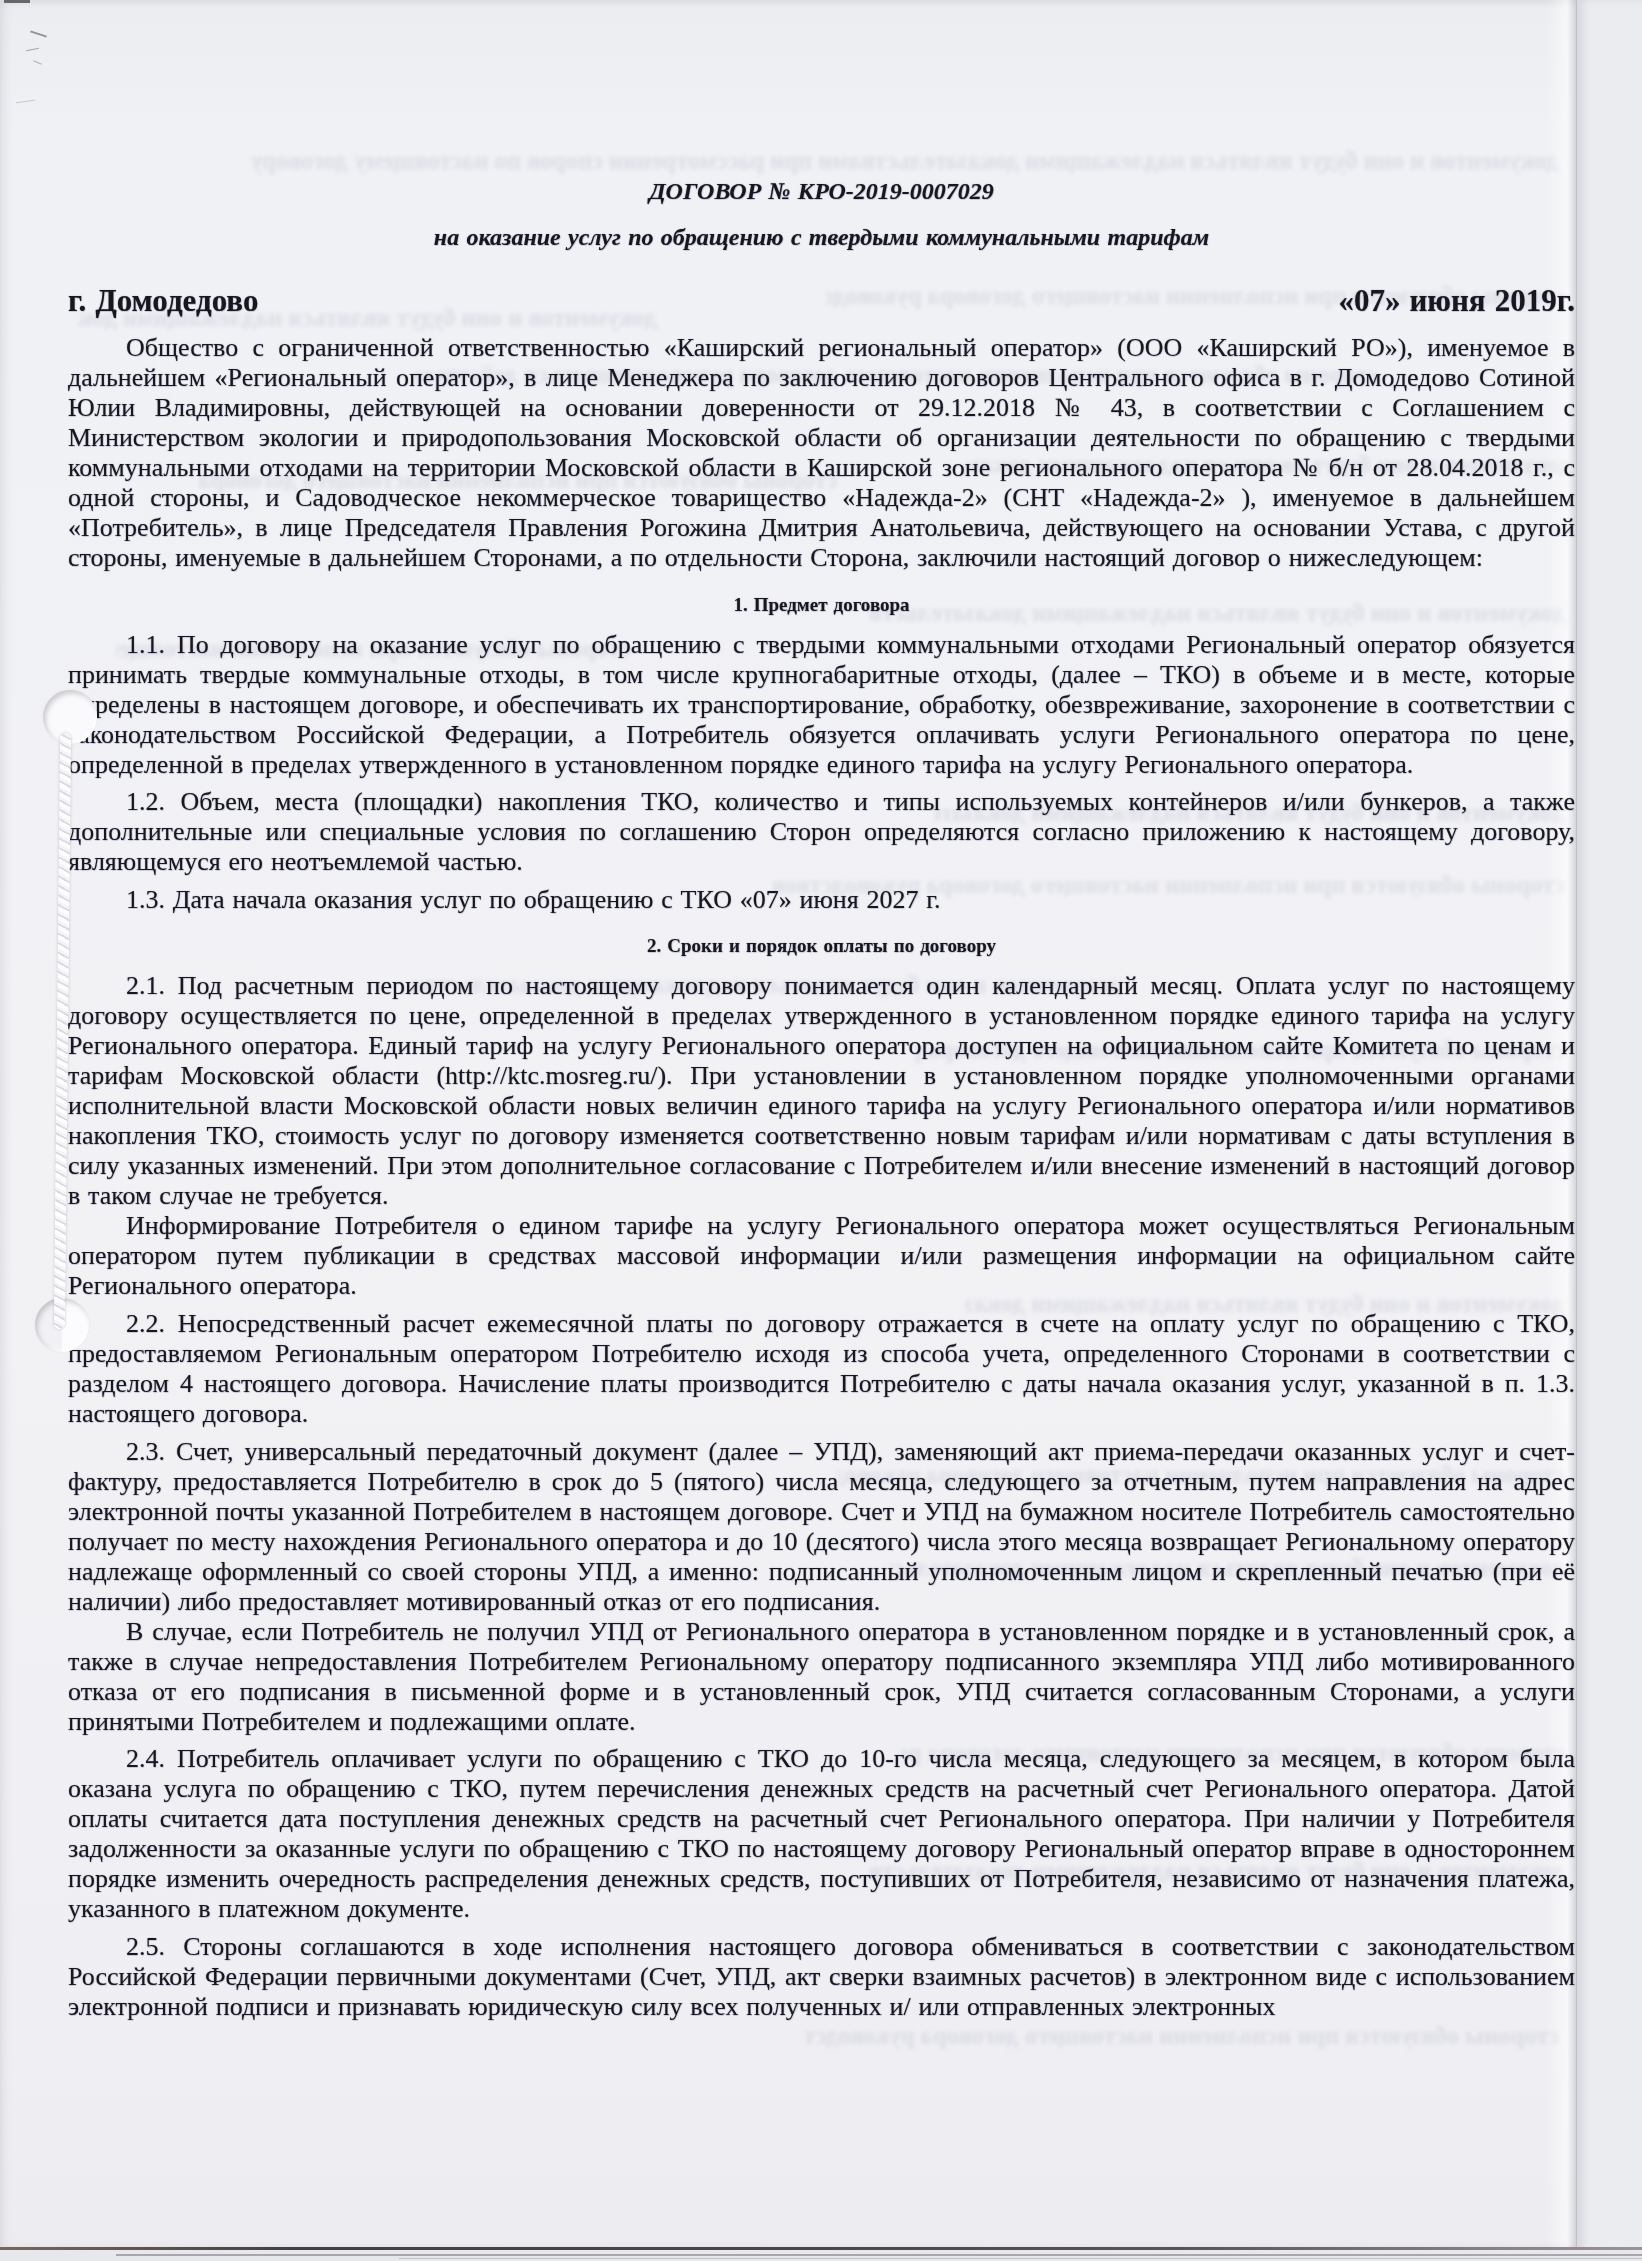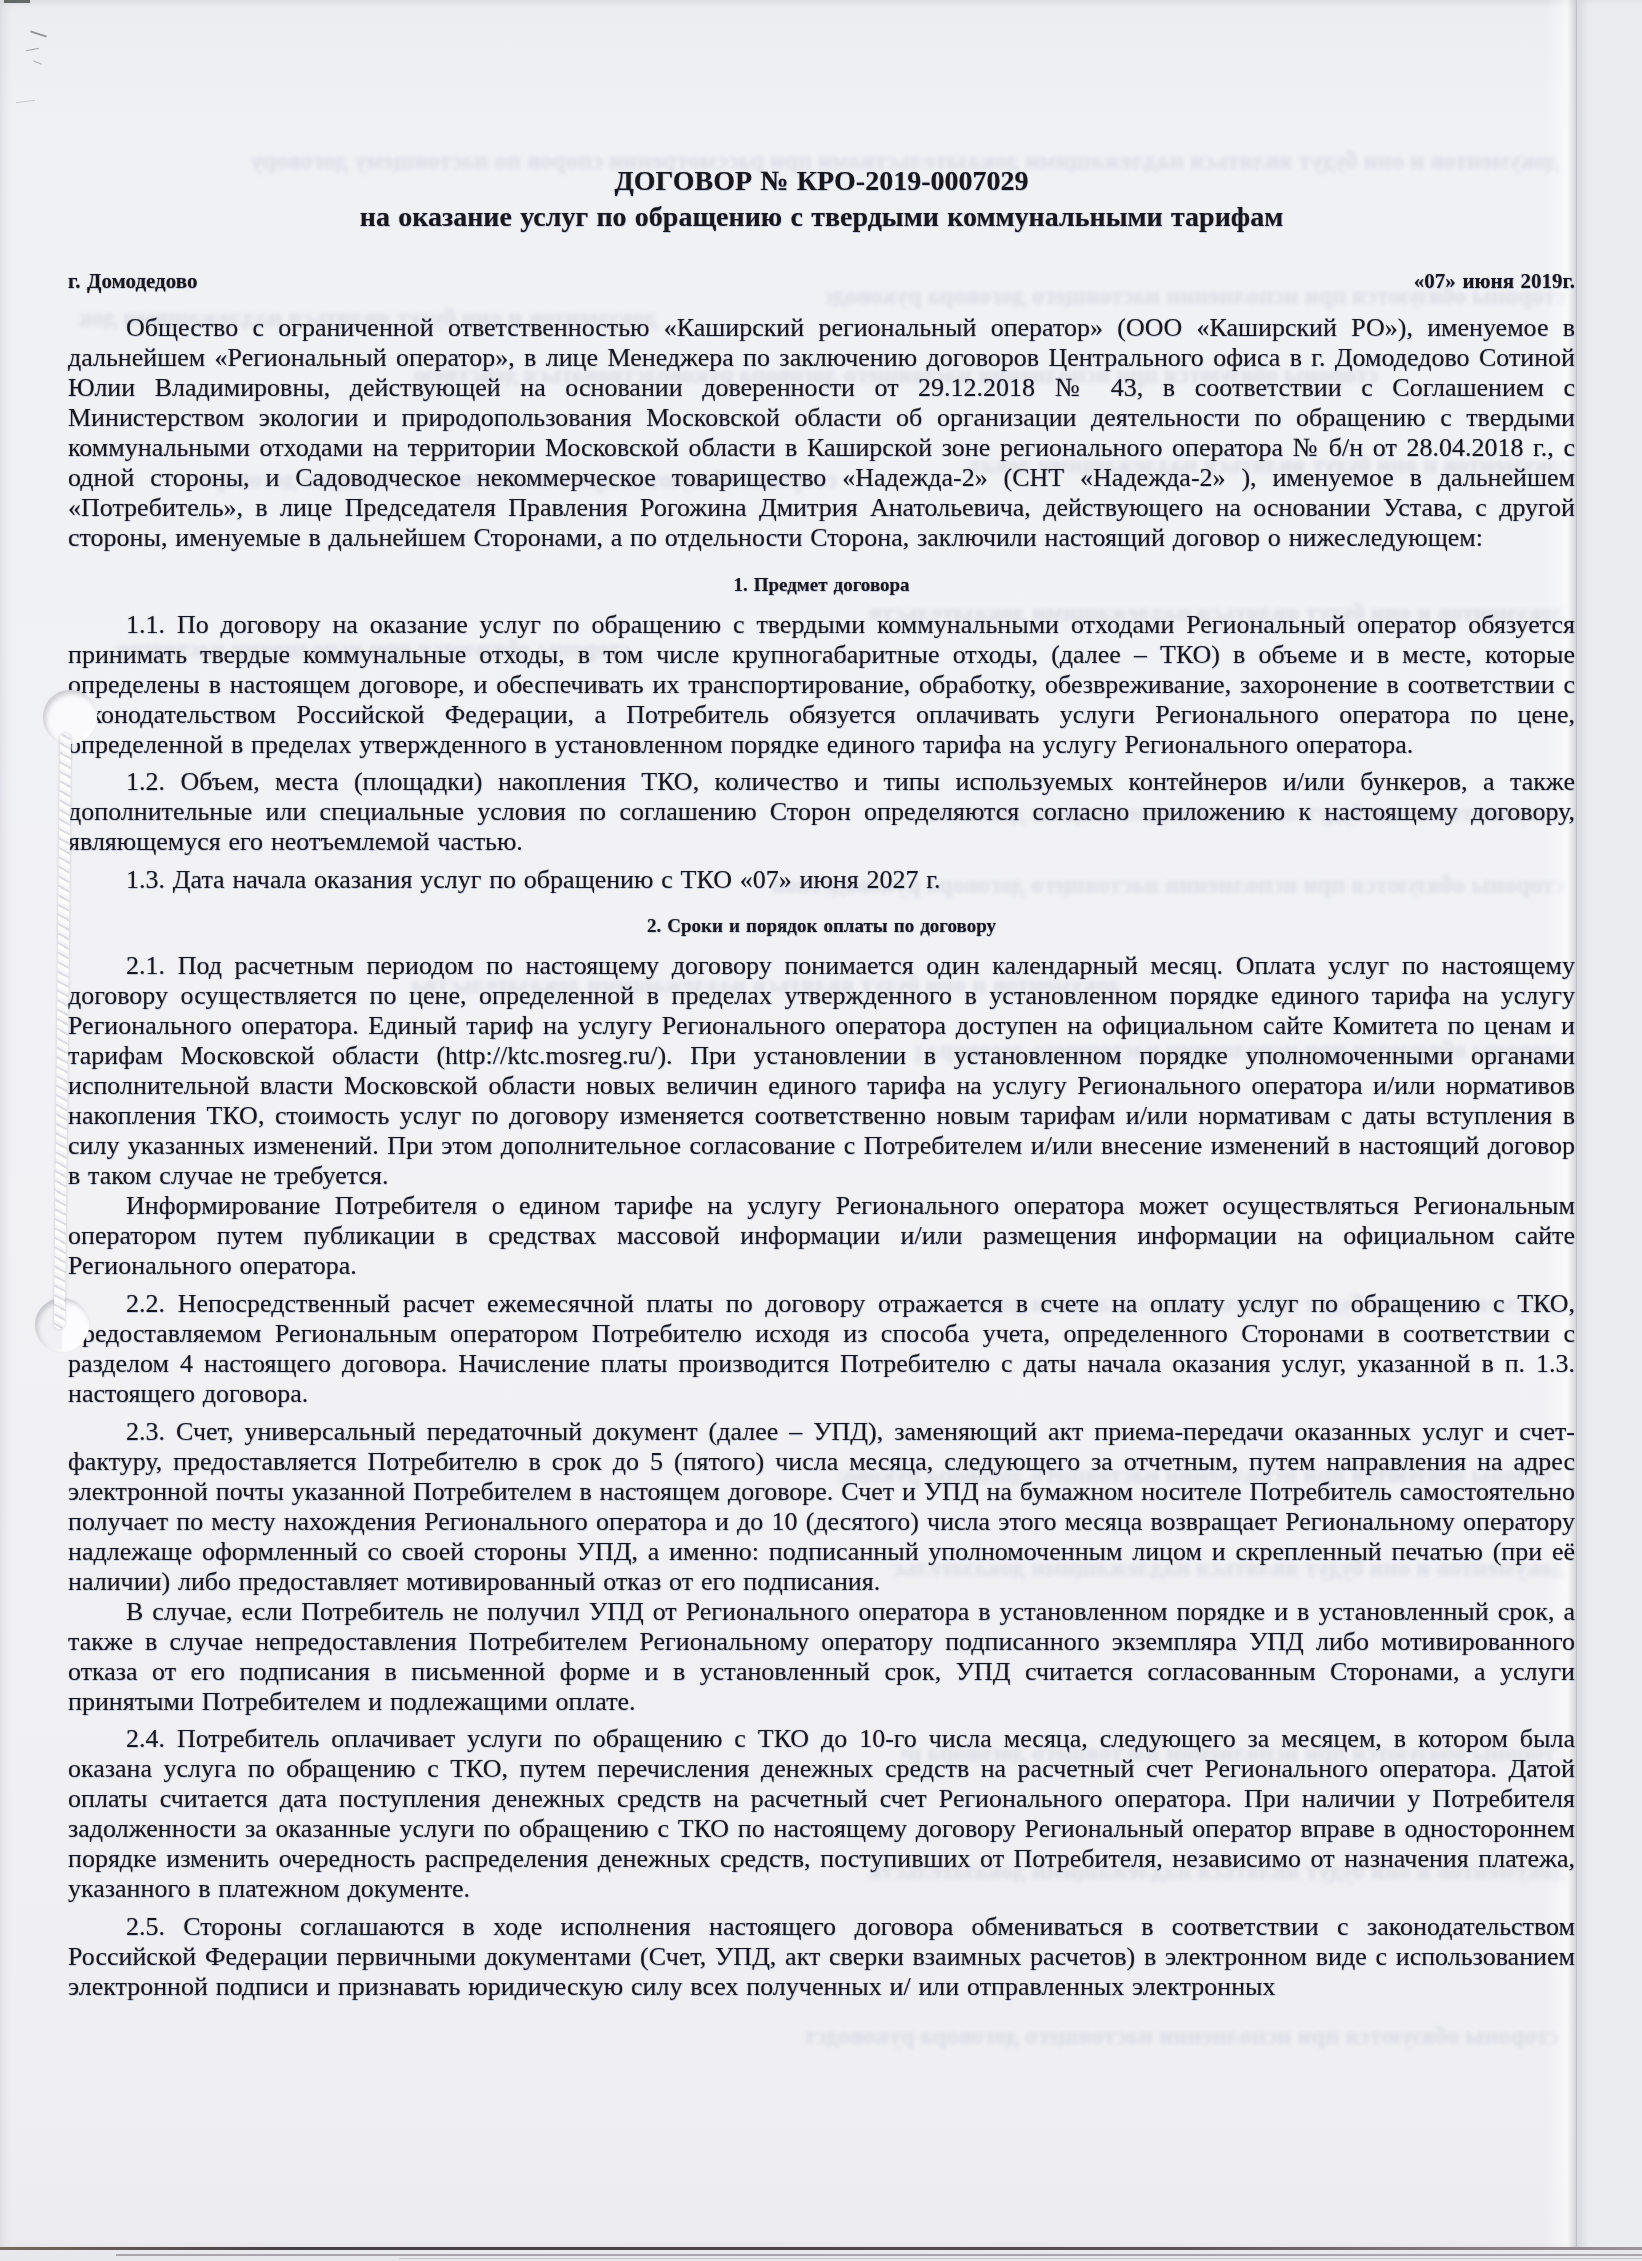--- a/index.html
+++ b/index.html
@@ -15,22 +15,22 @@
          border-left:1.3px solid #bfc0c6;box-shadow:inset 6.4px 0 7.7px rgba(140,140,150,.18);}
   .scan-bottom{position:absolute;left:0;top:2247px;width:1643px;height:14px;background:#e7e8ec;}
   .edge-line1{position:absolute;left:0;top:0;width:1643px;height:3.2px;
          background:linear-gradient(90deg,#74685e,#433e44 18%,#4c4449 50%,#5a5257 72%,#8b8288 92%,#9b939a);}
   .edge-line2{position:absolute;left:116px;top:7px;width:1527px;height:1.9px;background:#aaa5ac;}
   .edge-line3{position:absolute;left:399px;top:11px;width:1243px;height:1.3px;background:#c4c1c8;}
   
   .content{position:relative;z-index:2;margin:0 68px;padding-top:162px;width:1507px;
            color:#17171d;font-size:26px;line-height:30px;word-spacing:1.3px;
            text-shadow:0 0 1.3px rgba(25,25,55,.35),0.6px 0.6px 0 rgba(70,110,210,.20),-0.6px 0 0 rgba(205,110,80,.12);}
-  h1,h2{margin:2px;text-align:center;font-size:28px;line-height:34px;font-weight:bold;}
-  .dateline{display:flex;justify-content:space-between;font-weight:bold;font-size:21px;margin-top:32px;}
+  h1,h2{margin:12px;text-align:center;font-size:24px;line-height:34px;font-weight:bold;font-style:italic;}
+  .dateline{display:flex;justify-content:space-between;font-weight:bold;font-size:31px;margin-top:32px;}
   .para{margin:7.7px 0 0 0;text-align:justify;text-indent:58px;}
   .para.cont{margin-top:0;}
   h3{margin:15.5px 0 9px 0;text-align:center;font-size:19px;line-height:32px;font-weight:bold;}
   .intro{margin-top:17px;}
   
   .bleed{position:absolute;z-index:0;height:30px;overflow:hidden;white-space:nowrap;
          transform:scaleX(-1);filter:blur(1.9px);color:rgba(90,100,145,.14);
          font-size:24.5px;font-weight:bold;pointer-events:none;}
   .hole{position:absolute;z-index:5;width:54px;height:54px;border-radius:50%;
         background:#fafafc;

